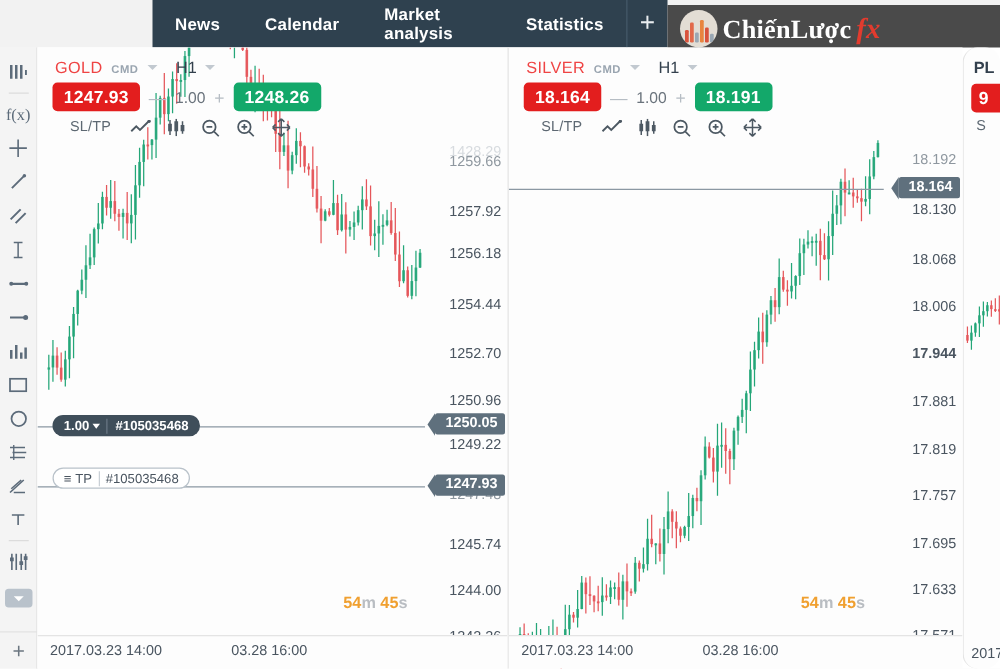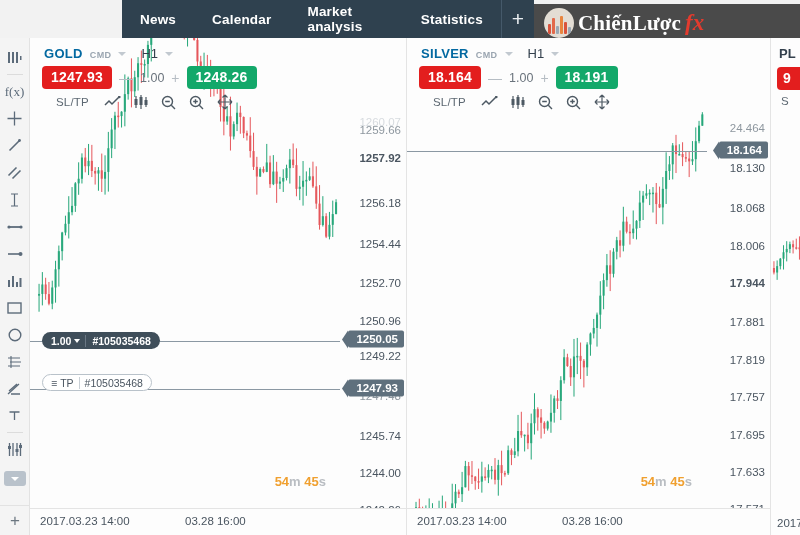--- a/index.html
+++ b/index.html
@@ -58,25 +58,25 @@
   .tool-sep { width: 16px; height: 1px; background: #dcdcdc; margin: 3px 0; }
   .tool.active-chip { margin-top: 2px; }
   .chip-box { width: 22px; height: 15px; background: #b9c2cb; border-radius: 3px; display: flex; align-items: center; justify-content: center; }
   .chip-box:after { content: ""; width: 0; height: 0; border-left: 4px solid transparent; border-right: 4px solid transparent; border-top: 4.5px solid #ffffff; }
 
   
   .panels { position: absolute; left: 30px; top: 38px; width: 770px; height: 497px; background: #ffffff; }
   .panel { position: absolute; top: 0; height: 497px; background: #fdfdfd; border-left: 1px solid #e4e4e4; overflow: hidden; }
   #panel-gold   { left: 0px;   width: 376px; border-left: none; }
   #panel-silver { left: 376px; width: 364px; }
-  #panel-plat   { left: 740px; width: 30px; }
+  #panel-plat   { left: 740px; width: 30px; border-radius: 12px; }
 
   .panel-head { position: absolute; left: 0; top: 0; width: 100%; height: 68px; z-index: 6; }
   .sym-row { display: flex; align-items: baseline; gap: 7px; padding: 8px 0 0 14px; }
-  .sym-name { font-size: 13px; font-weight: bold; color: #0369a1; letter-spacing: .3px; }
+  .sym-name { font-size: 13px; font-weight: normal; color: #ef4444; letter-spacing: .3px; }
   .sym-src { font-size: 9px; font-weight: bold; color: #9aa5b0; letter-spacing: .4px; }
   .sym-caret { width: 0; height: 0; border-left: 4px solid transparent; border-right: 4px solid transparent; border-top: 4.5px solid #c2c9d0; position: relative; top: -2px; }
   .sym-tf { font-size: 13px; color: #33404d; margin-left: 8px; }
 
   .deal-row { display: flex; align-items: center; gap: 0; padding: 5px 0 0 12px; }
   .price-btn { font-size: 14px; font-weight: bold; color: #ffffff; border-radius: 4px; padding: 3px 9px 4px; letter-spacing: .2px; cursor: pointer; }
   .price-sell { background: #e31e1e; }
   .price-buy  { background: #13a86a; }
   .vol-minus, .vol-plus { color: #b6bdc4; font-size: 14px; padding: 0 7px; cursor: pointer; }
   .vol-val { font-size: 12.5px; color: #6a737c; }
@@ -457,23 +457,23 @@
       </div>
       <div class="order-tag light" style="left:12px; top:336px;">
         <span class="seg1">
             <span>≡</span>
             <span>TP</span>
           </span>
         <span class="seg2">#105035468</span>
       </div>
 
       <div class="axis">
-        <div class="tick faded" style="top:84px;">1260.07</div>
+        <div class="tick faded" style="top:84px;">1428.29</div>
         <div class="tick hidden-behind" style="top:92px;">1259.66</div>
-        <div class="tick" style="top:120px;font-weight:bold;">1257.92</div>
+        <div class="tick" style="top:132px;">1257.92</div>
         <div class="tick" style="top:165px;">1256.18</div>
         <div class="tick" style="top:206px;">1254.44</div>
         <div class="tick" style="top:245px;">1252.70</div>
         <div class="tick" style="top:283px;">1250.96</div>
         <div class="tick" style="top:318px;">1249.22</div>
         <div class="tick hidden-behind" style="top:358px;">1247.48</div>
         <div class="tick" style="top:398px;">1245.74</div>
         <div class="tick" style="top:435px;margin-left:24px;">1244.00</div>
         <div class="tick" style="top:472px;">1242.26</div>
 
@@ -719,21 +719,21 @@
           <rect x="288.50000000000045" y="103.18079106533455" width="2.1" height="17.9778488589929" fill="#24a678" opacity="0.92"></rect>
           <line x1="292.8500000000005" x2="292.8500000000005" y1="82.87276046725206" y2="105.31170716956802" stroke="#24a678" stroke-width="1"></line>
           <rect x="291.80000000000047" y="87.69230623920517" width="2.1" height="15.48848482612938" fill="#24a678" opacity="0.92"></rect>
           <line x1="296.1500000000005" x2="296.1500000000005" y1="74.17078154299651" y2="87.91337776874363" stroke="#24a678" stroke-width="1"></line>
           <rect x="295.1000000000005" y="76.37281716890934" width="2.1" height="11.31948907029583" fill="#24a678" opacity="0.92"></rect>
         </svg>
 
       <div class="hline" style="top:113px; width:300px;"></div>
 
       <div class="axis">
-        <div class="tick hidden-behind" style="top:90px;">24.464</div>
+        <div class="tick hidden-behind" style="top:90px;">18.192</div>
         <div class="tick" style="top:130px;">18.130</div>
         <div class="tick" style="top:170px;">18.068</div>
         <div class="tick" style="top:208px;">18.006</div>
         <div class="tick" style="top:245px;font-weight:bold;">17.944</div>
         <div class="tick" style="top:284px;">17.881</div>
         <div class="tick" style="top:322px;">17.819</div>
         <div class="tick" style="top:359px;">17.757</div>
         <div class="tick" style="top:397px;">17.695</div>
         <div class="tick" style="top:434px;">17.633</div>
         <div class="tick" style="top:471px;">17.571</div>

